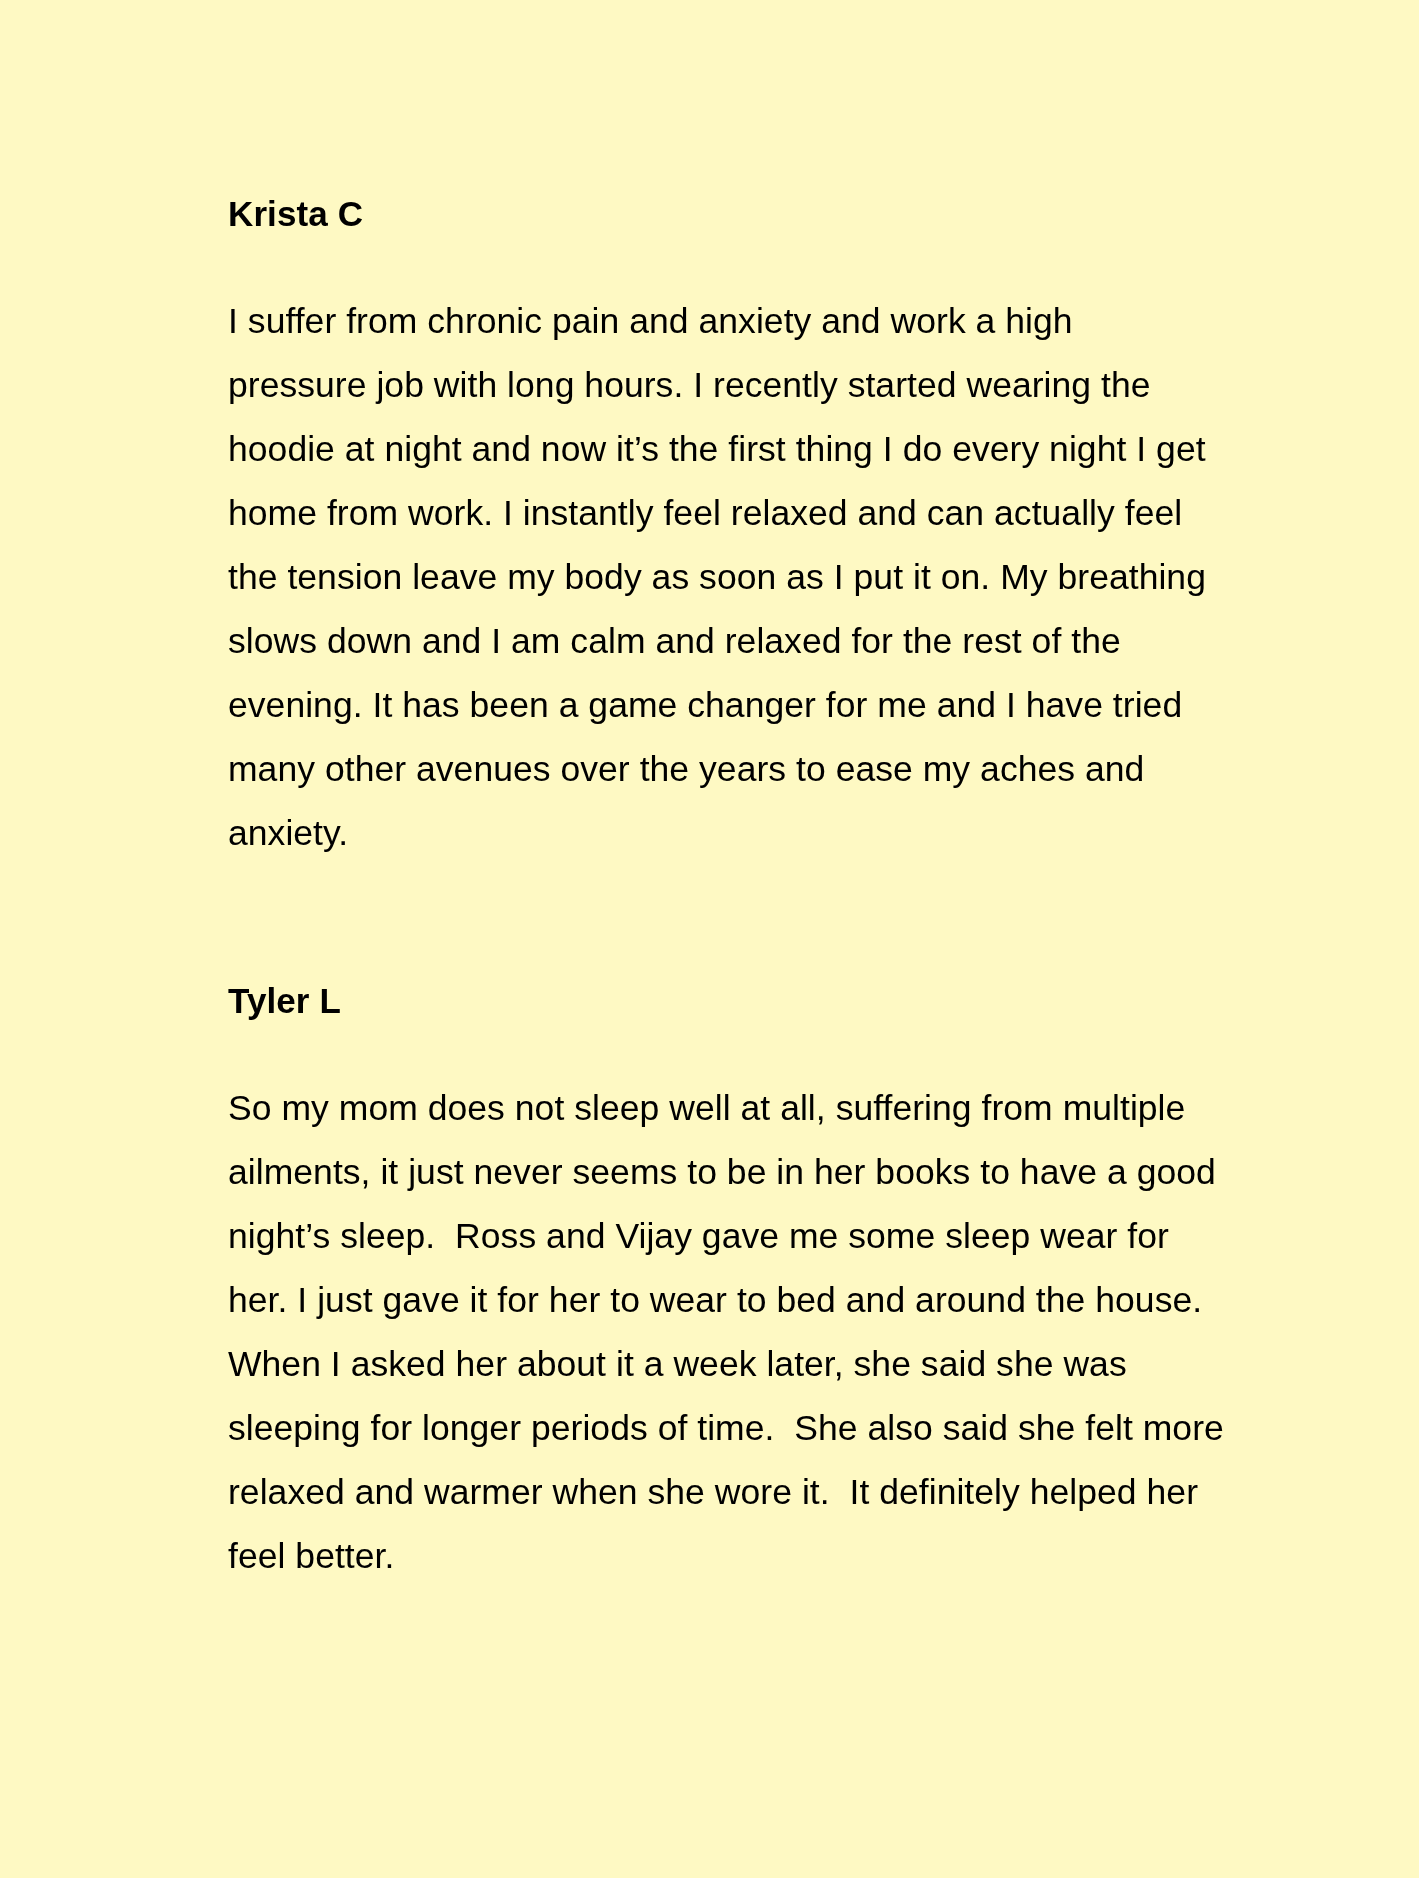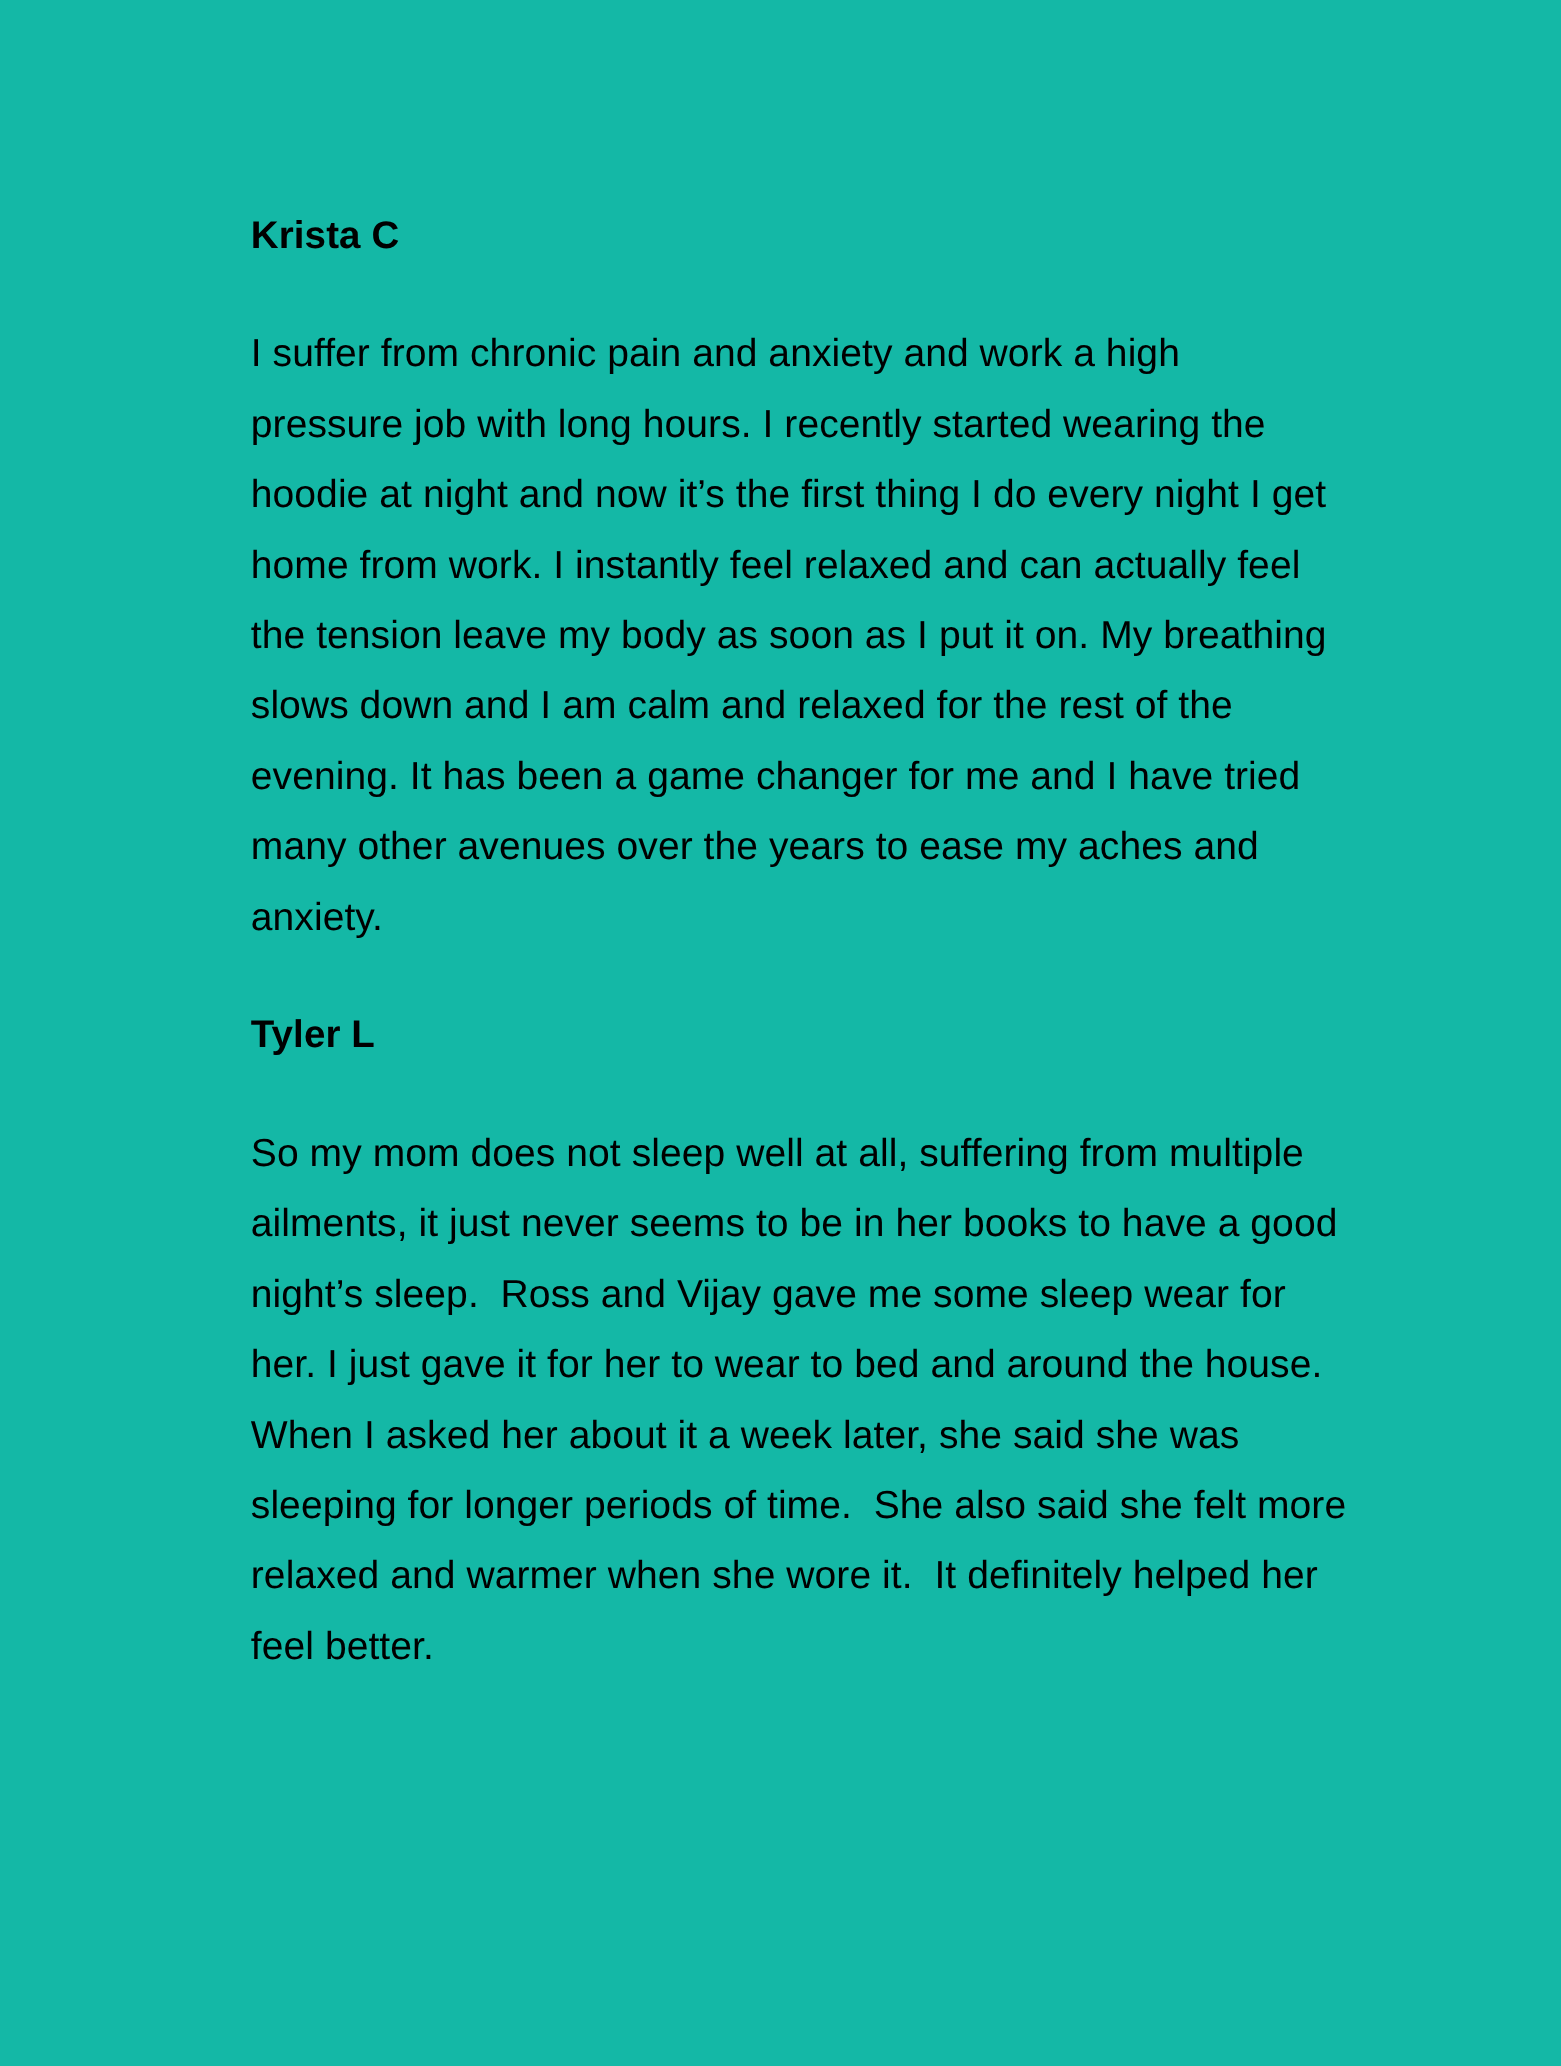--- a/index.html
+++ b/index.html
@@ -11,34 +11,34 @@
     width: 1419px;
     height: 1878px;
     font-family: "Liberation Sans", sans-serif;
     color: #000000;
     -webkit-font-smoothing: antialiased;
   }
   .page {
     position: relative;
     width: 1419px;
     height: 1878px;
-    background: #14b8a6;
+    background: #fef9c3;
     box-sizing: border-box;
     padding: 196px 0 0 0;
     overflow: hidden;
   }
   .content {
     margin-left: 228px;
     width: 1000px;
   }
   .testimonial {
     margin-bottom: 0;
   }
   .testimonial + .testimonial {
-    margin-top: 58px;
+    margin-top: 118px;
   }
   .author {
     font-size: 35px;
     line-height: 1.0;
     letter-spacing: 0.1px;
     margin: 0 0 58px 0;
     white-space: pre;
   }
   .quote {
     font-size: 35.5px;

